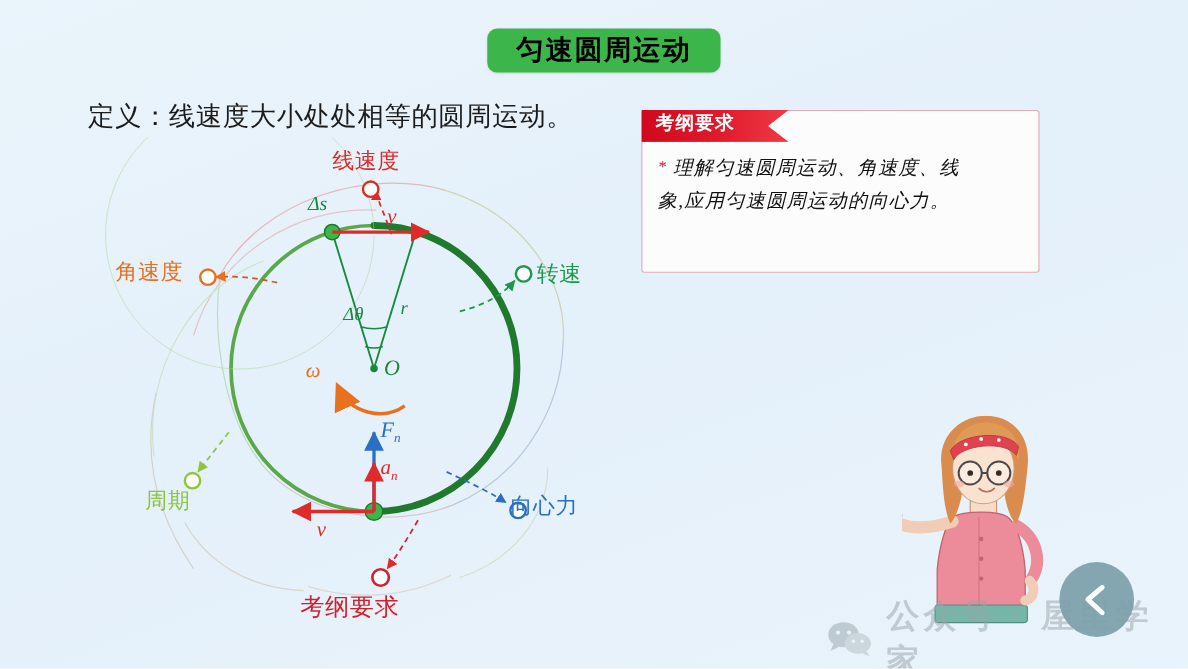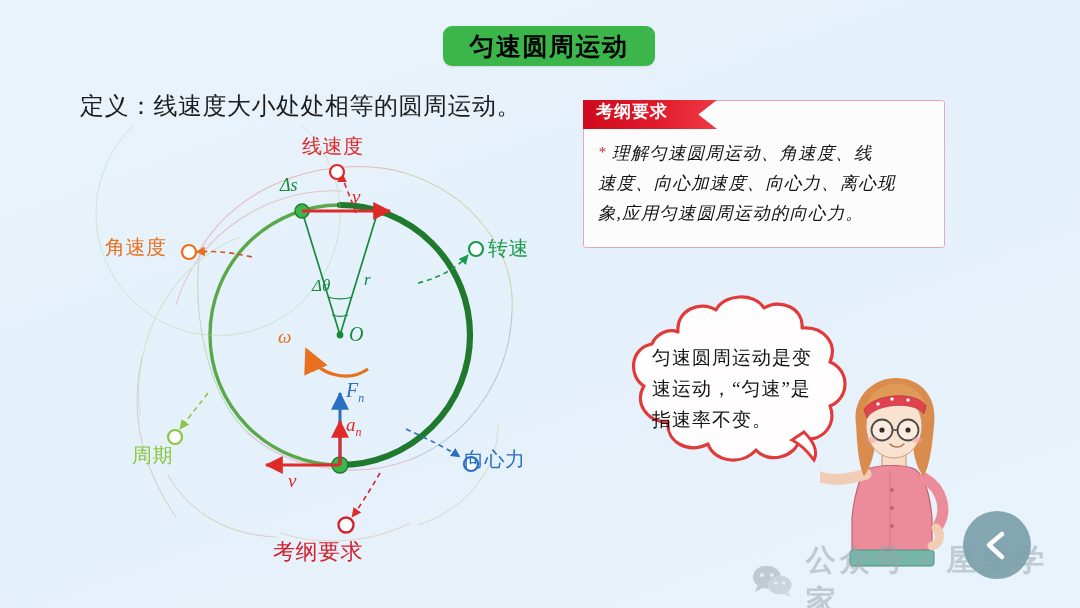--- a/index.html
+++ b/index.html
@@ -158,41 +158,24 @@
   <div id="definition">
     <span class="lead">定义：</span><span>线速度大小处处相等的圆周运动。</span>
   </div>
 
   <div id="syllabus-box">
     <div id="syllabus-ribbon">
       <span class="t">考纲要求</span>
     </div>
     <div id="syllabus-body">
       <div><span class="star">*</span> <span>理解匀速圆周运动、角速度、线</span></div>
-      <div>速度、向心加速度、向心力、离心现</div>
       <div>象,应用匀速圆周运动的向心力。</div>
     </div>
   </div>
 
-  <div id="cloud-wrap">
-    <svg width="250" height="190" viewBox="0 0 250 190">
-      <path d="M60,40 C58,18 82,8 98,18 C106,2 136,0 146,16
-               C162,6 186,16 184,36 C206,34 220,52 212,70
-               C232,78 232,106 212,114 C220,134 202,152 182,146
-               C178,166 150,172 138,158 C124,174 96,170 90,152
-               C70,162 48,150 50,130 C28,130 16,110 26,94
-               C10,84 12,56 34,52 C38,42 50,36 60,40 Z" fill="#fffdfd" stroke="#e03a3a" stroke-width="3.2" stroke-linejoin="round"></path>
-      <path d="M186,140 C196,150 200,160 196,168 C190,160 182,152 174,148 Z" fill="#fffdfd" stroke="#e03a3a" stroke-width="3"></path>
-    </svg>
-    <div id="cloud-text">
-      <div>匀速圆周运动是变</div>
-      <div>速运动，“匀速”是</div>
-      <div>指速率不变。</div>
-    </div>
-  </div>
 
   <div id="diagram">
     <svg width="520" height="430" viewBox="0 0 520 430">
       <defs>
         <marker id="ah-red" markerWidth="7" markerHeight="7" refX="5.6" refY="3" orient="auto">
           <path d="M0,0 L6,3 L0,6 z" fill="#e02a2a"></path>
         </marker>
         <marker id="ah-blue" markerWidth="7" markerHeight="7" refX="5.6" refY="3" orient="auto">
           <path d="M0,0 L6,3 L0,6 z" fill="#2a6fc4"></path>
         </marker>

